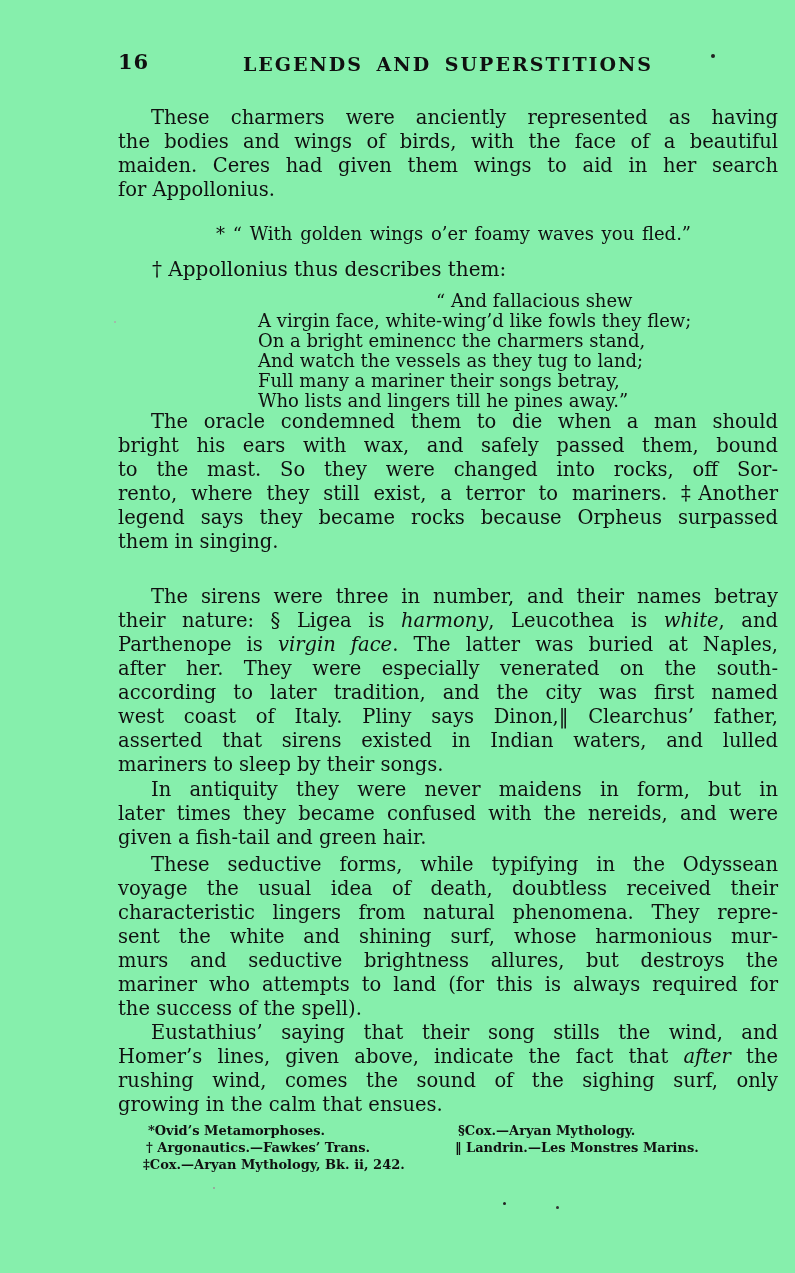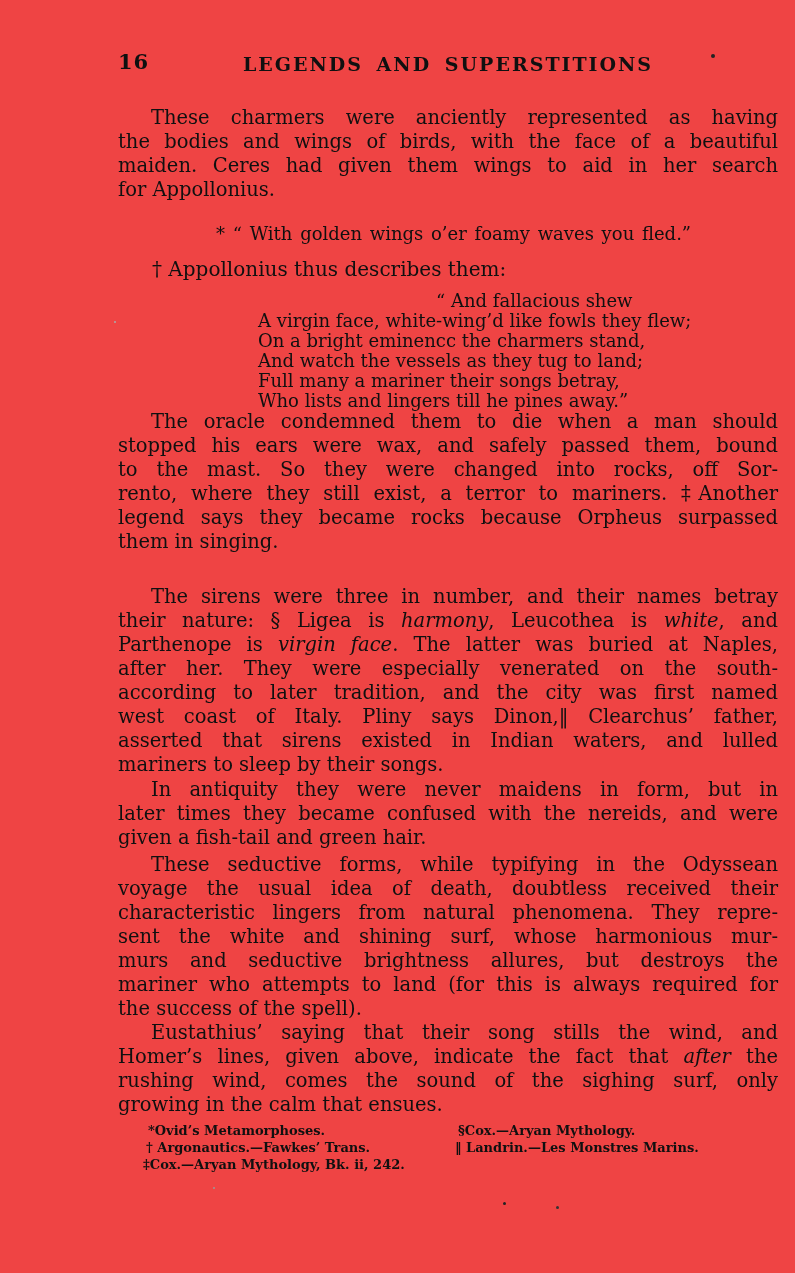--- a/index.html
+++ b/index.html
@@ -1,19 +1,19 @@
 <!DOCTYPE html>
 <html><head>
 <meta charset="utf-8">
 <title>Book Page</title>
 <style>
   html,body { margin:0; padding:0; background:#fcfcfa; }
   .page {
     position:relative; width:795px; height:1273px;
-    background:#ef4444; color:#101010;
+    background:#86efac; color:#101010;
     font-family:"DejaVu Serif", serif;
     overflow:hidden;
   }
   .page-num {
     position:absolute; left:118px; top:49px;
     font-size:21px; font-weight:bold; letter-spacing:1px;
   }
   .running-title {
     position:absolute; left:118px; top:53px; width:660px;
     text-align:center; font-size:19px; font-weight:bold;
@@ -74,21 +74,21 @@
       <div class="line first">“ And fallacious shew</div>
       <div class="line">A virgin face, white-wing’d like fowls they flew;</div>
       <div class="line">On a bright eminencc the charmers stand,</div>
       <div class="line">And watch the vessels as they tug to land;</div>
       <div class="line">Full many a mariner their songs betray,</div>
       <div class="line">Who lists and lingers till he pines away.”</div>
     </div>
 
     <div class="block bodytext" style="top:410px;">
       <div class="line j indent">The oracle condemned them to die when a man should</div>
-      <div class="line j">stopped his ears were wax, and safely passed them, bound</div>
+      <div class="line j">bright his ears with wax, and safely passed them, bound</div>
       <div class="line j">to the mast.  So they were changed into rocks, off Sor-</div>
       <div class="line j">rento, where they still exist, a terror to mariners.  ‡Another</div>
       <div class="line j">legend says they became rocks because Orpheus surpassed</div>
       <div class="line">them in singing.</div>
     </div>
 
     <div class="block bodytext" style="top:585px;">
       <div class="line j indent">The sirens were three in number, and their names betray</div>
       <div class="line j">their nature: § Ligea is <i>harmony</i>, Leucothea is <i>white</i>, and</div>
       <div class="line j">Parthenope is <i>virgin face</i>.  The latter was buried at Naples,</div>

